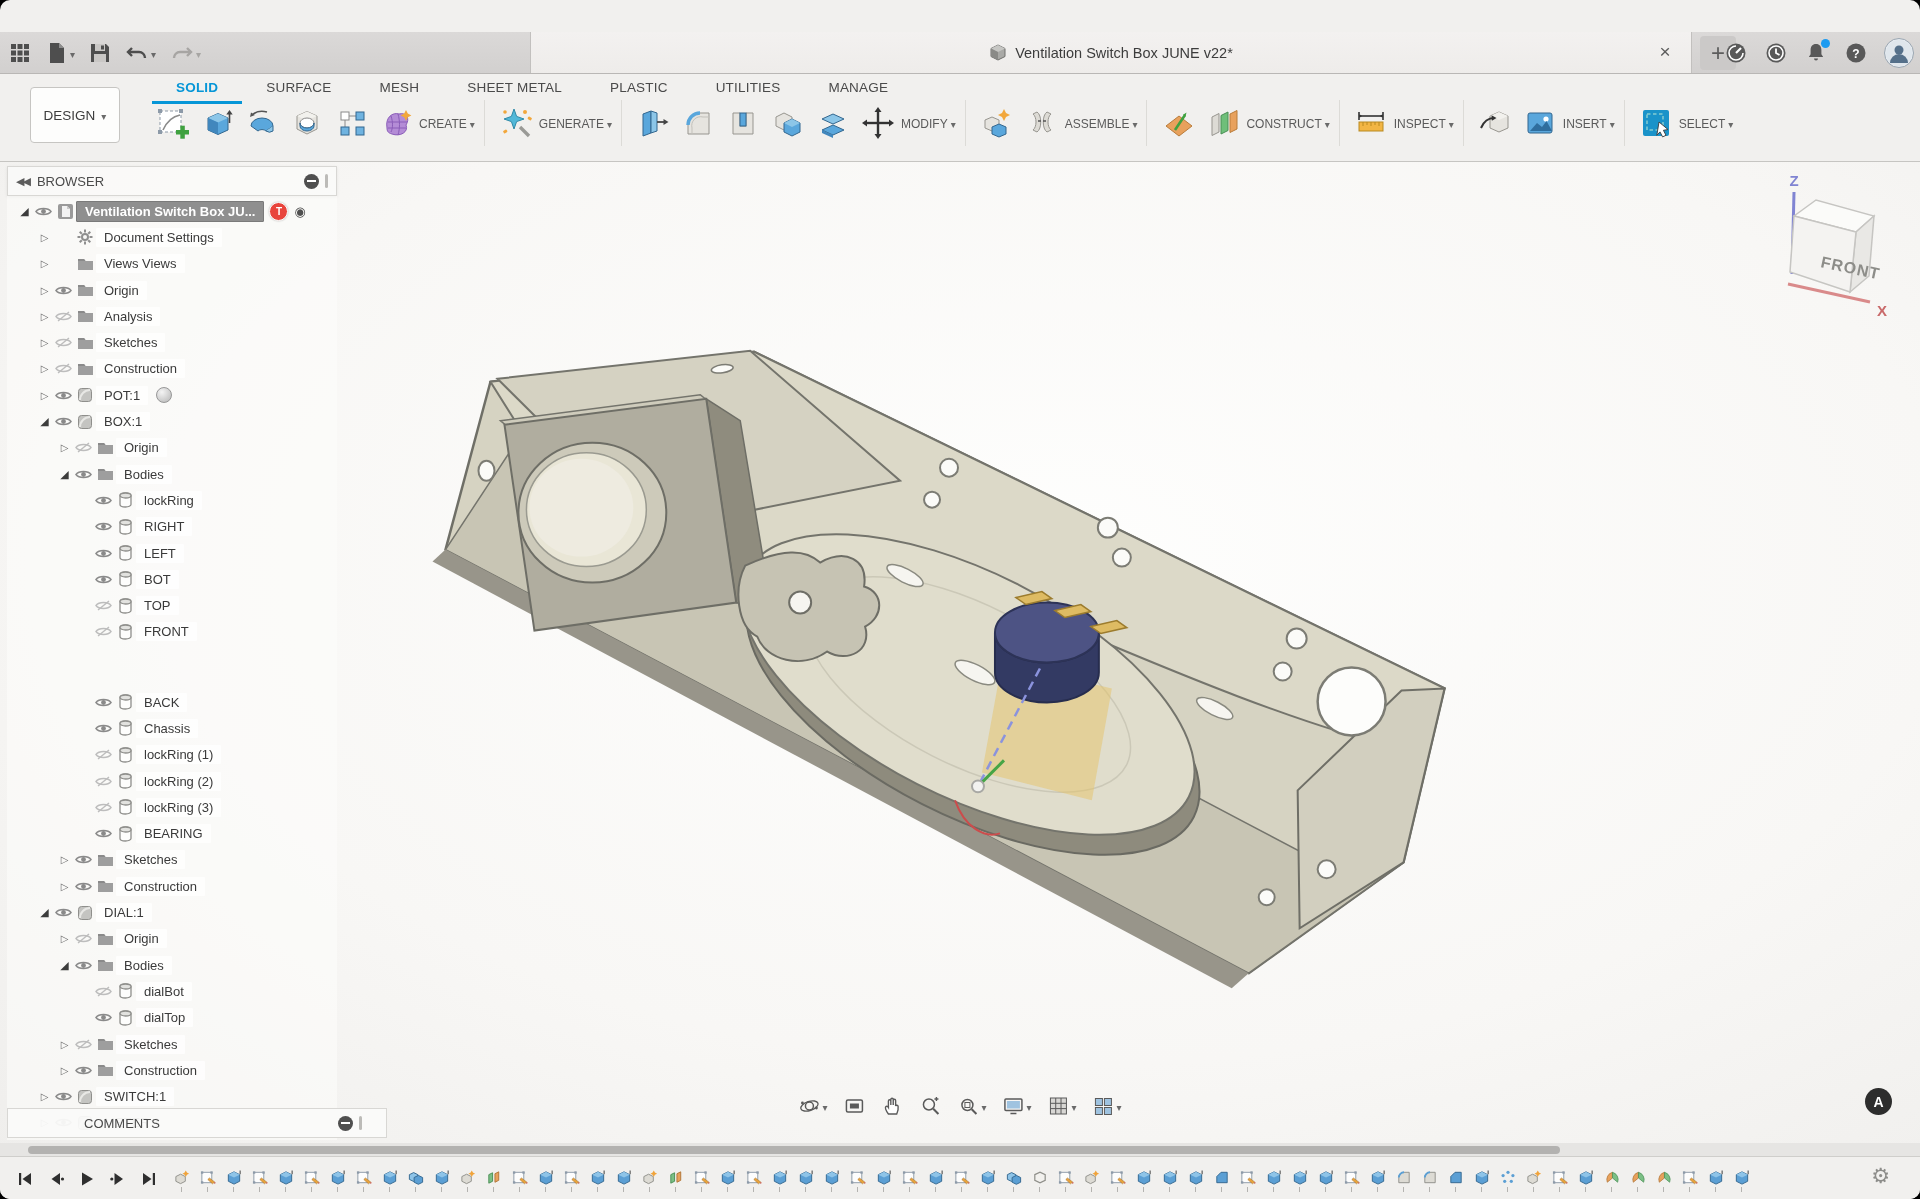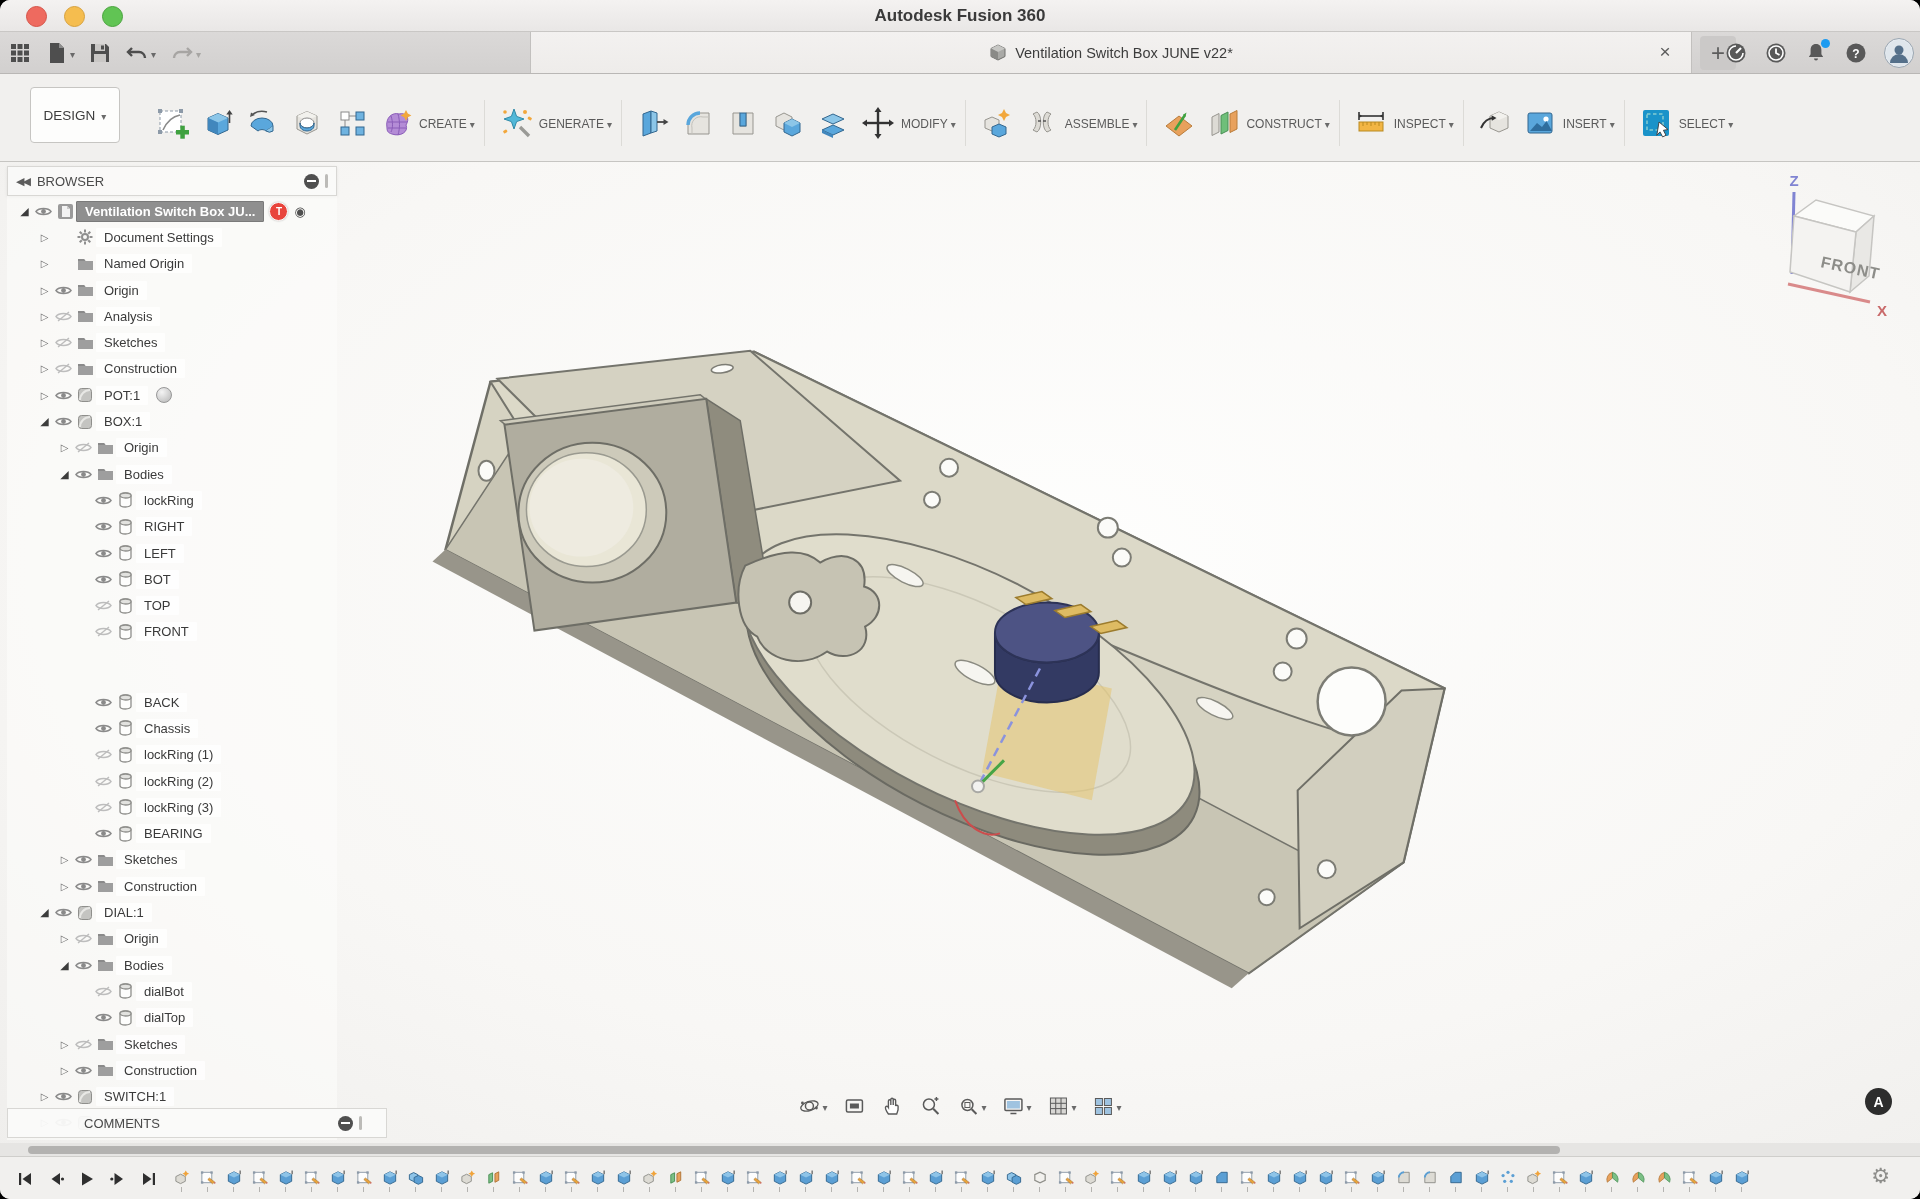--- a/index.html
+++ b/index.html
@@ -89,28 +89,20 @@
   .features{display:flex;align-items:flex-start;gap:7px;position:relative;padding-top:3px;}
   .tlicon{width:19px;display:flex;flex-direction:column;align-items:center;}
   .tlicon .tick{width:1px;height:5px;background:#b4b3b0;margin-top:1px;}
   .tl-gear{position:absolute;right:30px;top:1164px;font-size:21px;color:#8d8d8a;}
 </style>
 </head>
 <body>
 
 <div class="window">
 
-  <div class="titlebar">
-    <div class="lights">
-      <div class="light red"></div>
-      <div class="light yellow"></div>
-      <div class="light green"></div>
-    </div>
-    <div class="title">Autodesk Fusion 360</div>
-  </div>
 
   <div class="appbar">
     <div class="quickbar">
       <span class="qbtn">
           <svg width="24" height="24" viewBox="0 0 24 24">
             <g fill="#4e4e4e">
               <rect x="3" y="3" width="5" height="5"></rect>
               <rect x="9.5" y="3" width="5" height="5"></rect>
               <rect x="16" y="3" width="5" height="5"></rect>
               <rect x="3" y="9.5" width="5" height="5"></rect>
@@ -191,20 +183,29 @@
             <path d="M5 24 a9 9 0 0 1 18 0Z" fill="#55708a"></path>
           </svg></span>
     </div>
   </div>
 
   <div class="ribbon">
     <div class="design-btn">
         <span>DESIGN</span>
         <span class="caret"></span>
       </div>
+    <div class="rtabs">
+      <span class="rtab active">SOLID</span>
+      <span class="rtab">SURFACE</span>
+      <span class="rtab">MESH</span>
+      <span class="rtab">SHEET METAL</span>
+      <span class="rtab">PLASTIC</span>
+      <span class="rtab">UTILITIES</span>
+      <span class="rtab">MANAGE</span>
+    </div>
 
     <div class="groups">
 
       <div class="grp">
         <div class="grp-icons">
           <span class="tool">
               <svg width="38" height="38" viewBox="0 0 38 38">
                 <rect x="7" y="7" width="21" height="21" fill="#fff" stroke="#8d9aa8" stroke-dasharray="3 2"></rect>
                 <rect x="5" y="5" width="4" height="4" fill="#8d9aa8"></rect>
                 <rect x="26" y="5" width="4" height="4" fill="#8d9aa8"></rect>
@@ -633,21 +634,21 @@
         </div>
         <div class="trow" style="padding-left: 30px;">
           <span class="tw">▷</span>
           <span class="eye"></span>
           <span class="ticon">
             <svg width="17" height="14" viewBox="0 0 17 14">
               <path d="M1 2 h6 l1.5 2 H16 v9 H1Z" fill="#9e9e9e"></path>
               <path d="M1 2 h6 l1.5 2 H1Z" fill="#8a8a8a"></path>
             </svg>
           </span>
-          <span class="tlabel">Named Origin</span>
+          <span class="tlabel">Views Views</span>
         </div>
         <div class="trow" style="padding-left: 30px;">
           <span class="tw">▷</span>
           <span class="eye">
             <svg width="17" height="13" viewBox="0 0 17 13">
               <path d="M1 6.5 C4 2.5 13 2.5 16 6.5 C13 10.5 4 10.5 1 6.5Z" fill="none" stroke="#8a8a8a" stroke-width="1.5"></path>
               <circle cx="8.5" cy="6.5" r="2.4" fill="#8a8a8a"></circle>
             </svg>
           </span>
           <span class="ticon">

